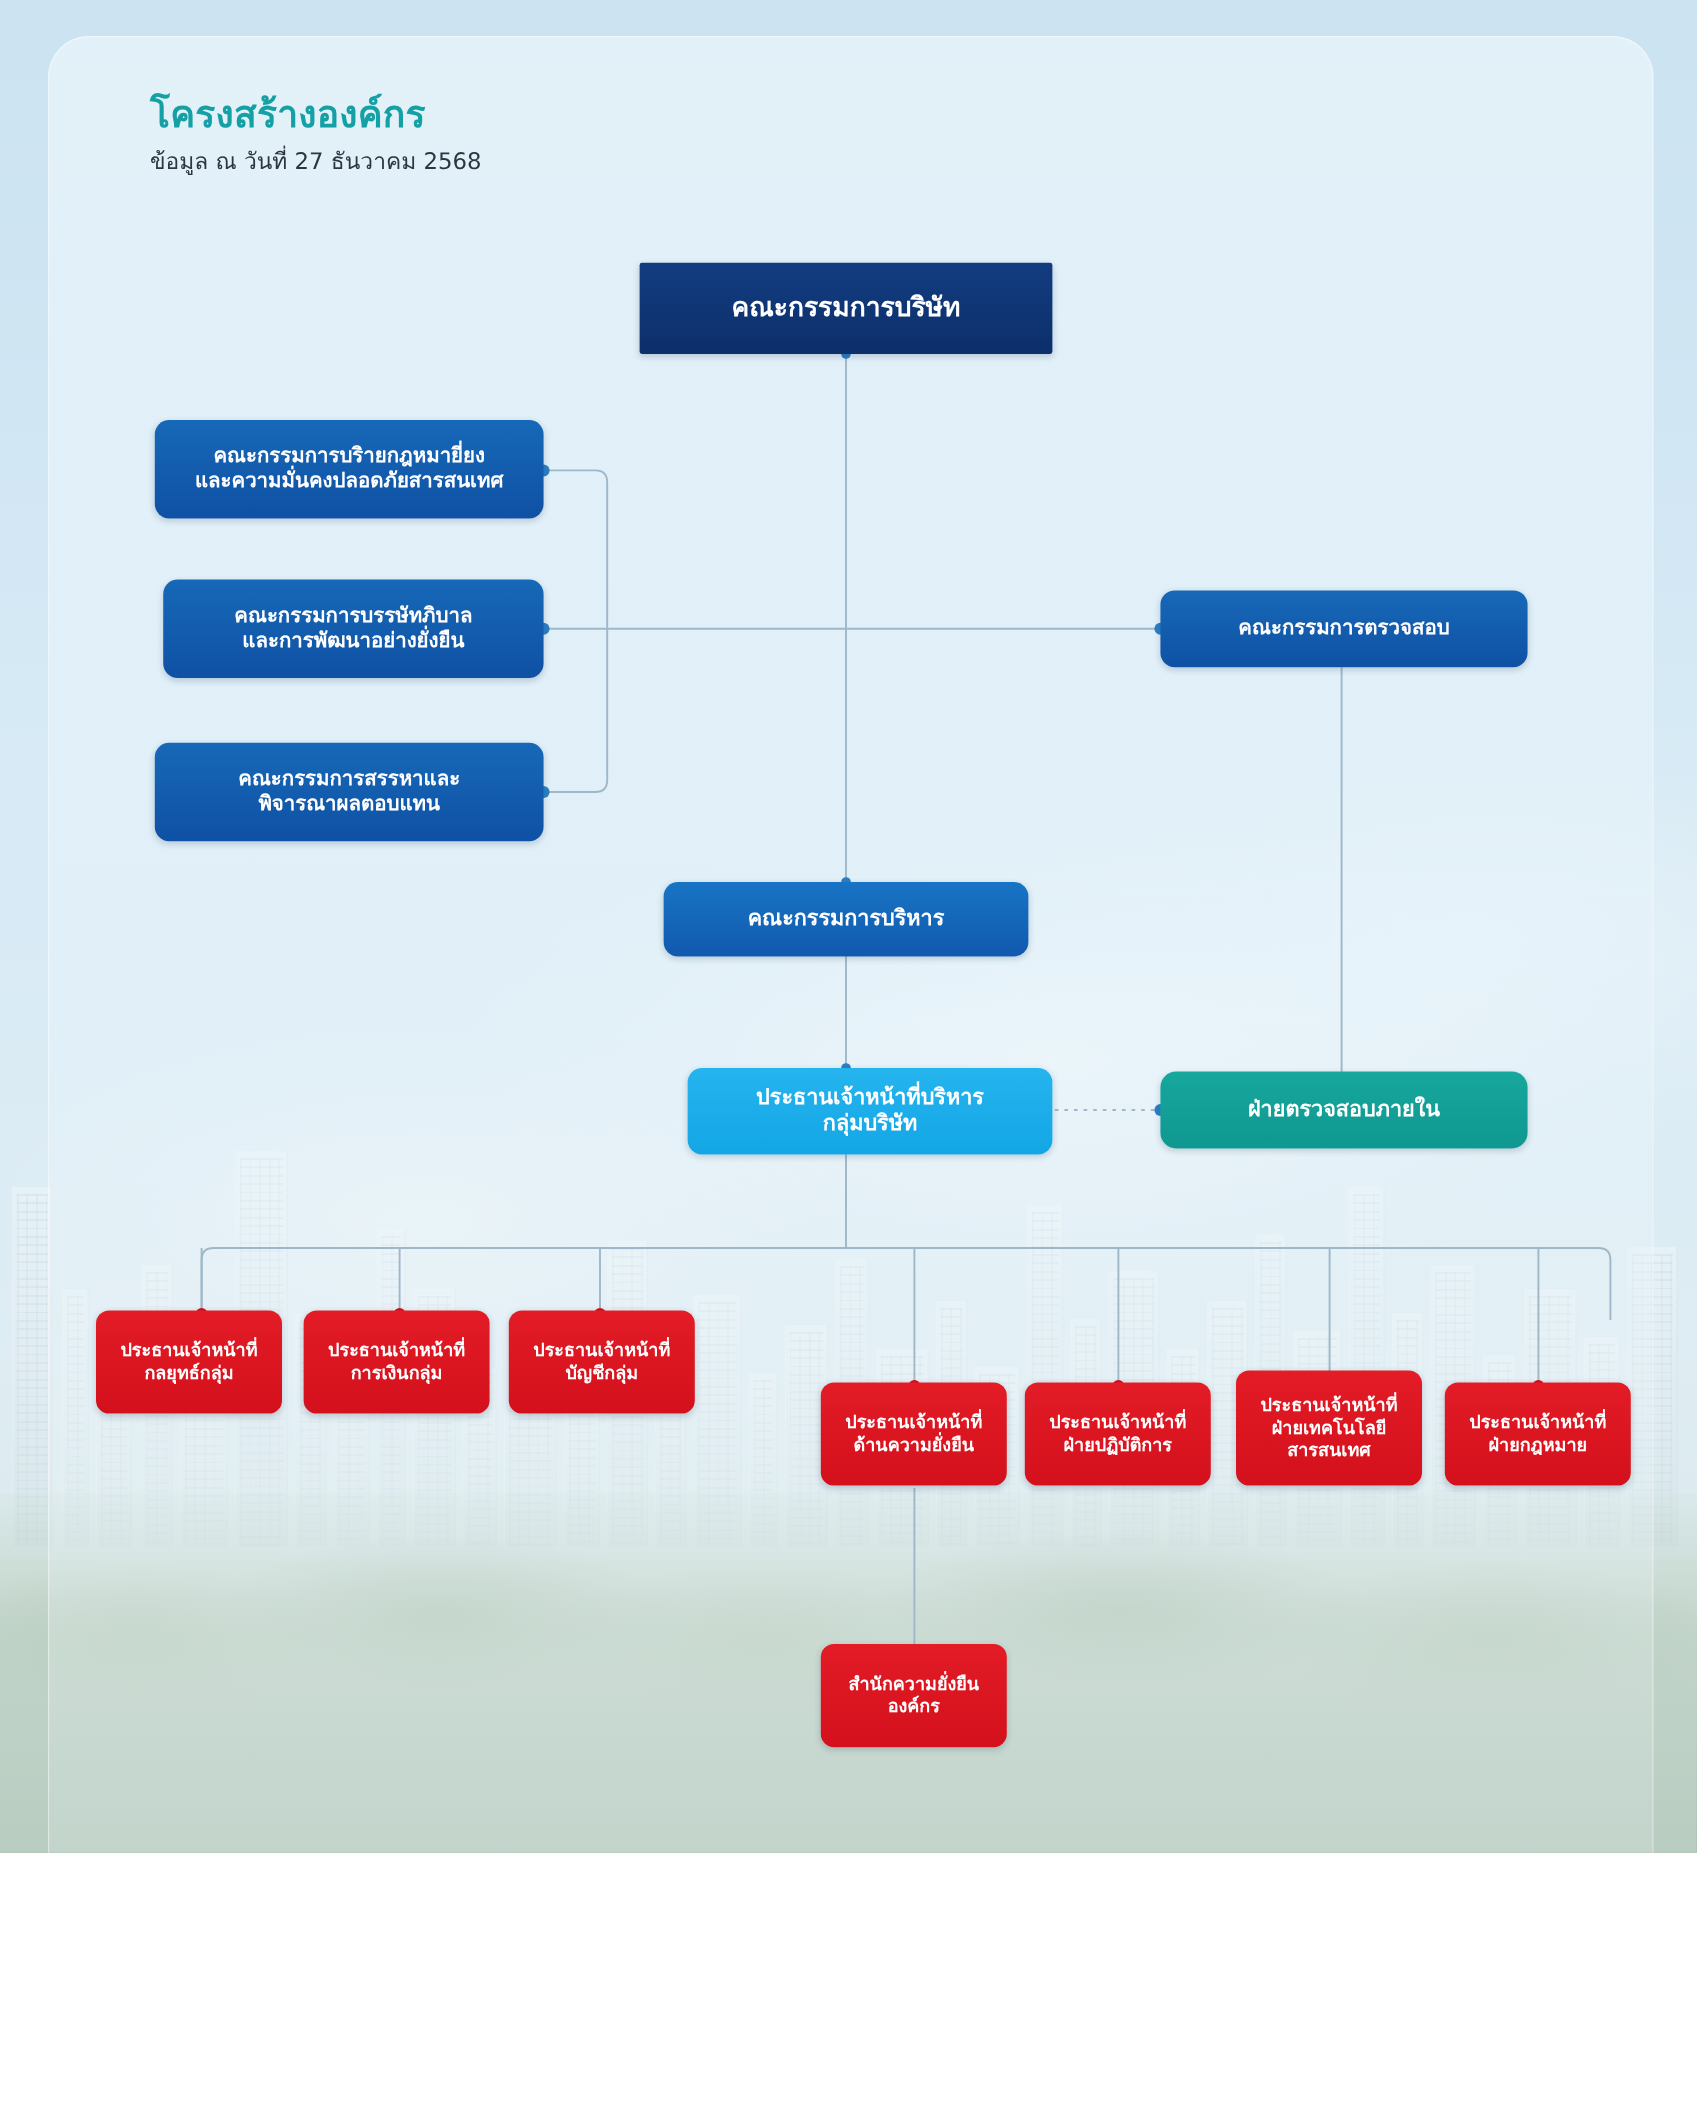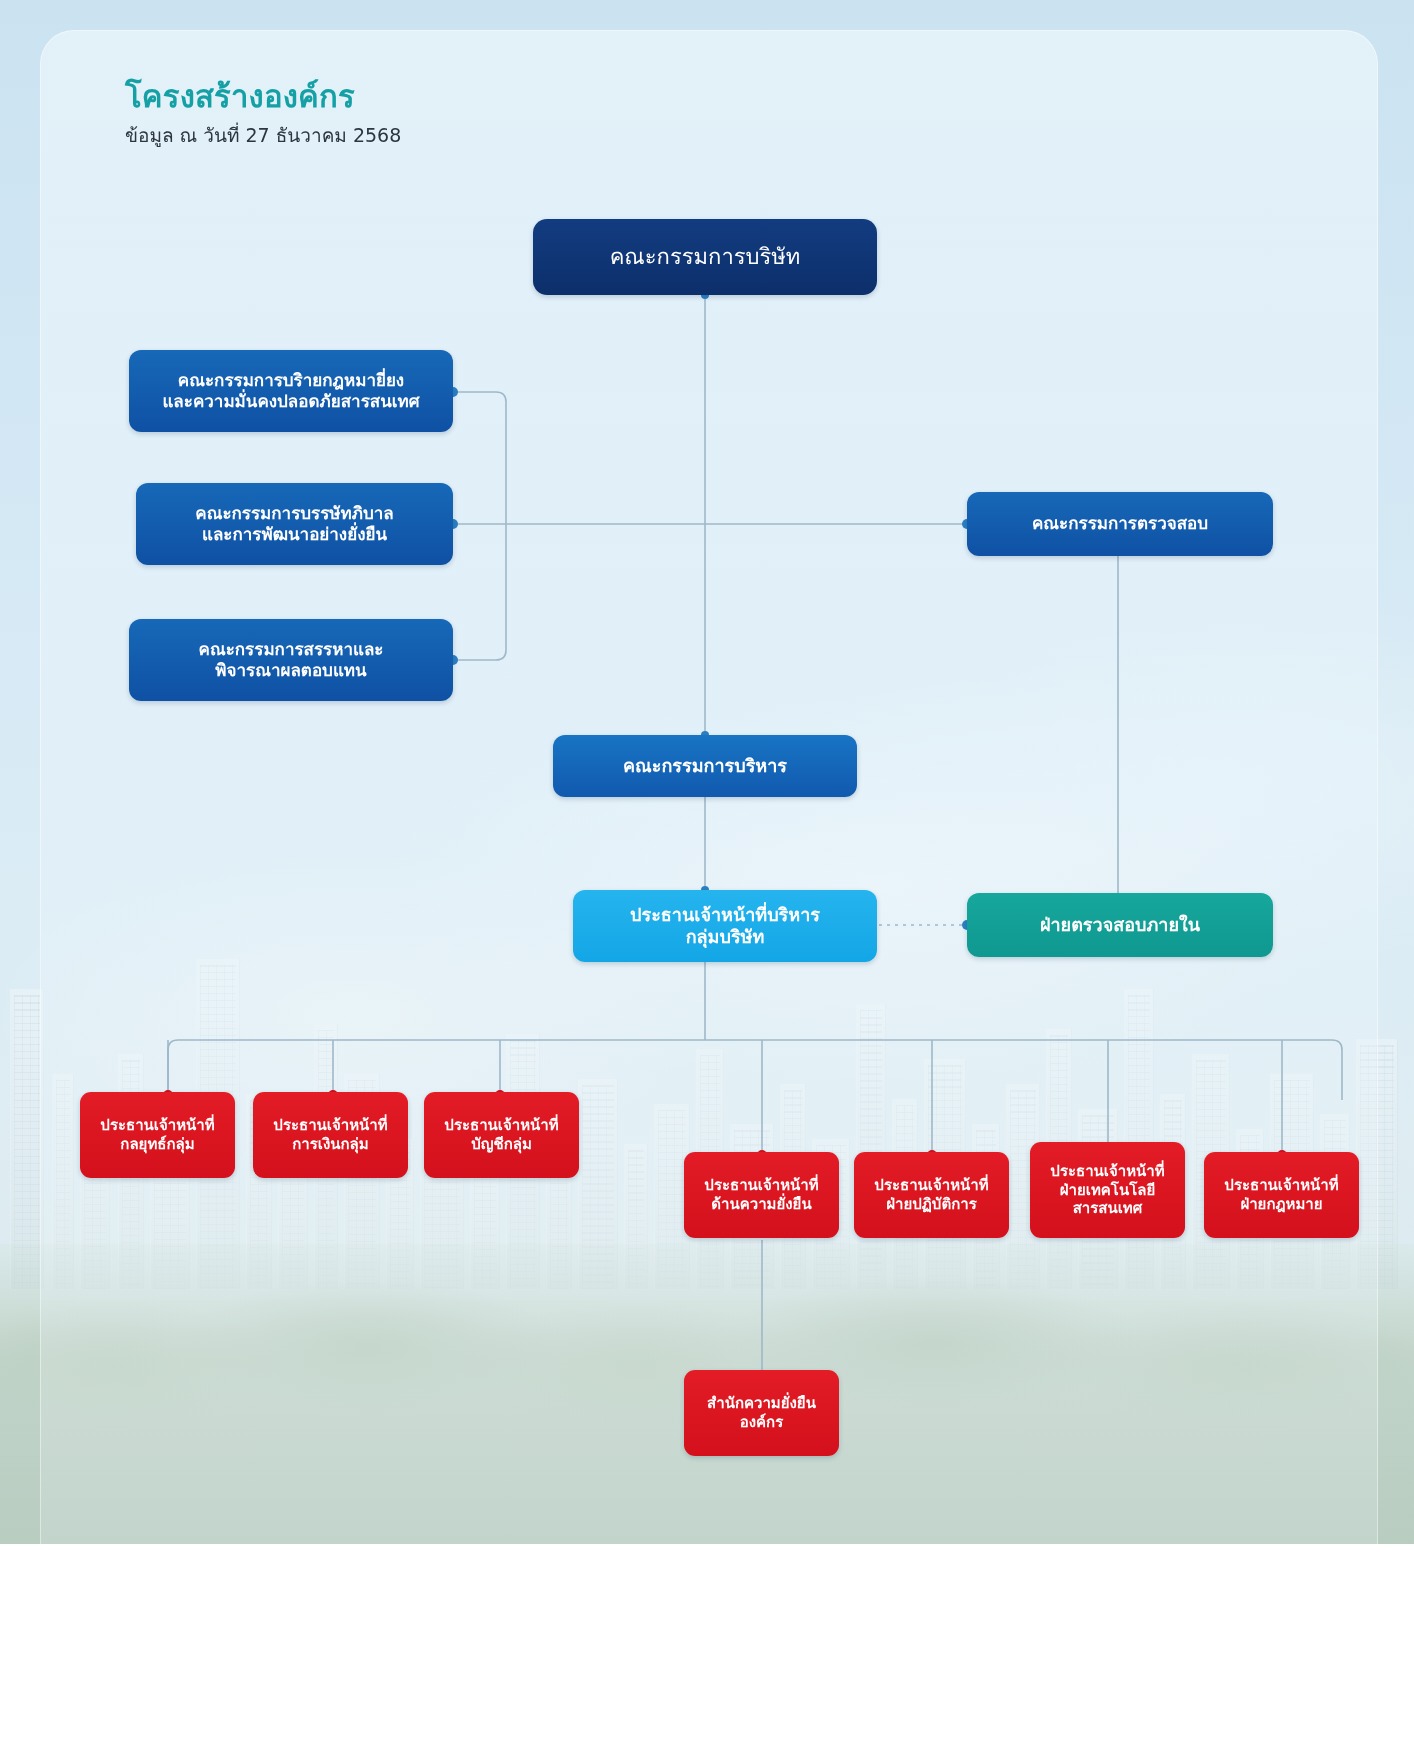--- a/index.html
+++ b/index.html
@@ -101,21 +101,21 @@
     color: #ffffff;
     border-radius: 12px;
     padding: 6px 10px;
     line-height: 1.24;
     box-shadow: 0 2px 5px rgba(20,50,80,0.20);
     white-space: pre-line;
   }
 
   .lv-board {
     background: linear-gradient(180deg, #123c80 0%, #0d2f6b 100%);
-    font-size: 22px; font-weight: normal; border-radius: 14px; text-align: right;
+    font-size: 22px; font-weight: bold; border-radius: 2px; text-align: right;
   }
   .lv-committee {
     background: linear-gradient(180deg, #1768b8 0%, #0f51a4 100%);
     font-size: 17px; font-weight: bold;
   }
   .lv-exec {
     background: linear-gradient(180deg, #1874c4 0%, #1159ae 100%);
     font-size: 18px; font-weight: bold;
   }
   .lv-ceo {
@@ -267,21 +267,21 @@
 
   <div class="node lv-exec" style="left:553px; top:735px; width:304px; height:62px;">
     <span>คณะกรรมการบริหาร</span>
   </div>
 
   <div class="node lv-ceo" style="left:553px; top:890px; width:304px; height:72px;margin-left:20px;">
     <span>ประธานเจ้าหน้าที่บริหาร
 กลุ่มบริษัท</span>
   </div>
 
-  <div class="node lv-audit-dept" style="left:967px; top:893px; width:306px; height:64px;">
+  <div class="node lv-audit-dept" style="left:967px; top:893px; width:306px; height:64px;border-radius:13px;">
     <span>ฝ่ายตรวจสอบภายใน</span>
   </div>
 
   <div class="node lv-officer" style="left:80px; top:1092px; width:155px; height:86px;">
     <span>ประธานเจ้าหน้าที่
 กลยุทธ์กลุ่ม</span>
   </div>
 
   <div class="node lv-officer" style="left:253px; top:1092px; width:155px; height:86px;">
     <span>ประธานเจ้าหน้าที่

